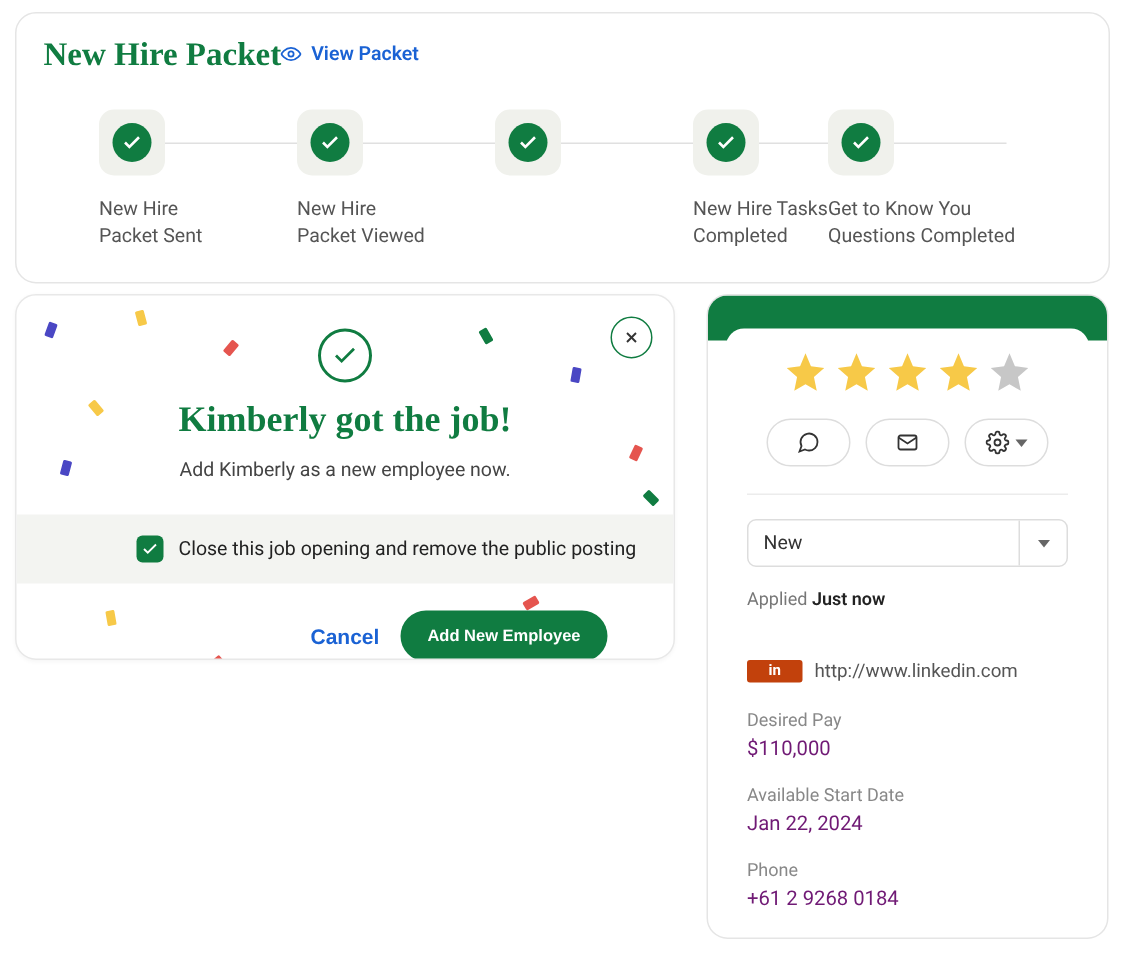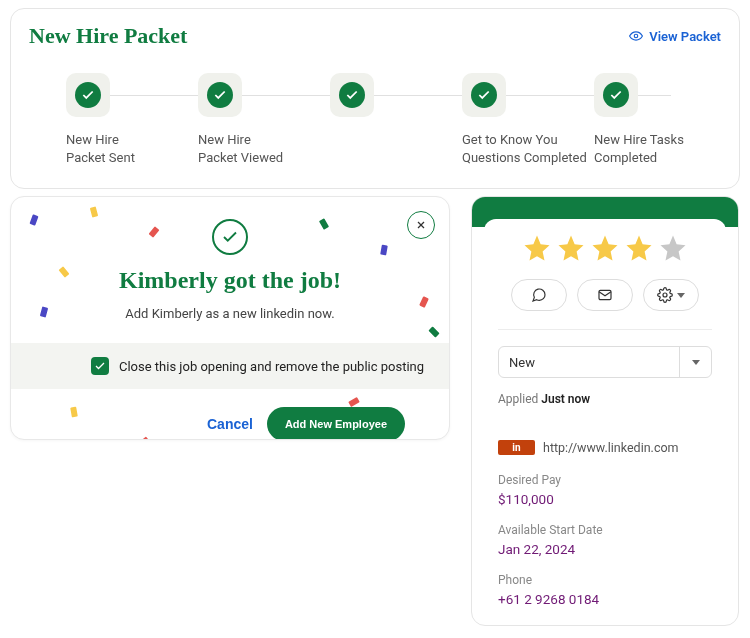--- a/index.html
+++ b/index.html
@@ -13,21 +13,21 @@
   }
 
   
   .packet-card {
     margin: 8px 10px 0 10px;
     border: 1px solid #e5e5e5;
     border-radius: 14px;
     padding: 14px 18px 22px 18px;
     background: #fff;
   }
-  .packet-head { display: flex; justify-content: space-between; align-items: center; }
+  .packet-head { display: flex; align-items: center; }
   .packet-title {
     font-family: Georgia, "Times New Roman", serif;
     font-size: 22px;
     font-weight: 700;
     color: #107c41;
   }
   .view-packet {
     color: #1a62d4;
     font-size: 13px;
     font-weight: 600;
@@ -265,39 +265,39 @@
       </div>
     <div class="step">
         <div class="step-icon">
           <div class="check-circle">
             <svg viewBox="0 0 24 24" fill="none" stroke-width="3">
               <polyline points="20 6 9 17 4 12"></polyline>
             </svg>
           </div>
         </div>
       </div>
+    <div class="step" style="width:90px">
+        <div class="step-icon">
+          <div class="check-circle">
+            <svg viewBox="0 0 24 24" fill="none" stroke-width="3">
+              <polyline points="20 6 9 17 4 12"></polyline>
+            </svg>
+          </div>
+        </div>
+        <div class="step-label">New Hire Tasks<br>Completed</div>
+      </div>
     <div class="step">
         <div class="step-icon">
           <div class="check-circle">
             <svg viewBox="0 0 24 24" fill="none" stroke-width="3">
               <polyline points="20 6 9 17 4 12"></polyline>
             </svg>
           </div>
         </div>
         <div class="step-label">Get to Know You<br>Questions Completed</div>
-      </div>
-    <div class="step" style="width:90px">
-        <div class="step-icon">
-          <div class="check-circle">
-            <svg viewBox="0 0 24 24" fill="none" stroke-width="3">
-              <polyline points="20 6 9 17 4 12"></polyline>
-            </svg>
-          </div>
-        </div>
-        <div class="step-label">New Hire Tasks<br>Completed</div>
       </div>
   </div>
 </div>
 
 <div class="modal">
   <div class="confetti">
     <span style="--c:#4a47c4;--r:20deg;left:20px;top:18px"></span>
     <span style="--c:#f7c948;--r:-15deg;left:80px;top:10px"></span>
     <span style="--c:#e5554f;--r:40deg;left:140px;top:30px"></span>
     <span style="--c:#107c41;--r:-30deg;left:310px;top:22px"></span>
@@ -320,21 +320,21 @@
         <line x1="6" y1="6" x2="18" y2="18"></line>
       </svg>
   </div>
   <div class="modal-body">
     <div class="big-check">
         <svg viewBox="0 0 24 24" fill="none">
           <polyline points="20 6 9 17 4 12"></polyline>
         </svg>
       </div>
     <div class="modal-title">Kimberly got the job!</div>
-    <div class="modal-sub">Add Kimberly as a new linkedin now.</div>
+    <div class="modal-sub">Add Kimberly as a new employee now.</div>
     <div class="close-row">
       <div class="cb">
           <svg viewBox="0 0 24 24" fill="none">
             <polyline points="20 6 9 17 4 12"></polyline>
           </svg>
         </div>
       <span>Close this job opening and remove the public posting</span>
     </div>
     <div class="modal-actions">
       <button class="btn-cancel">Cancel</button>

